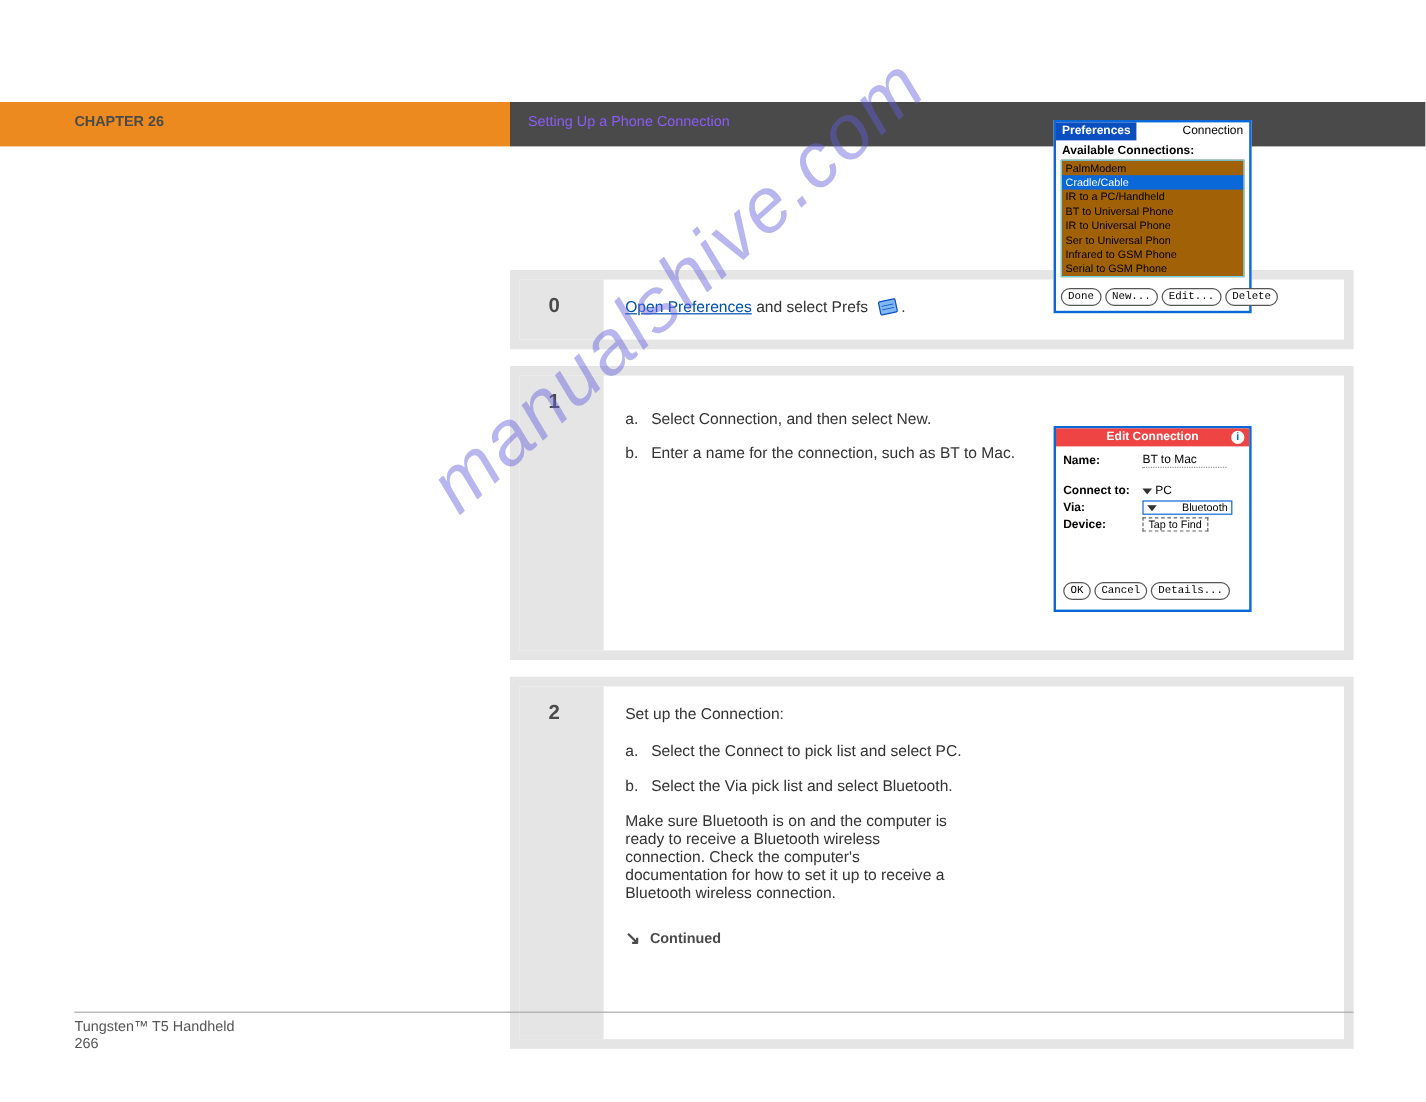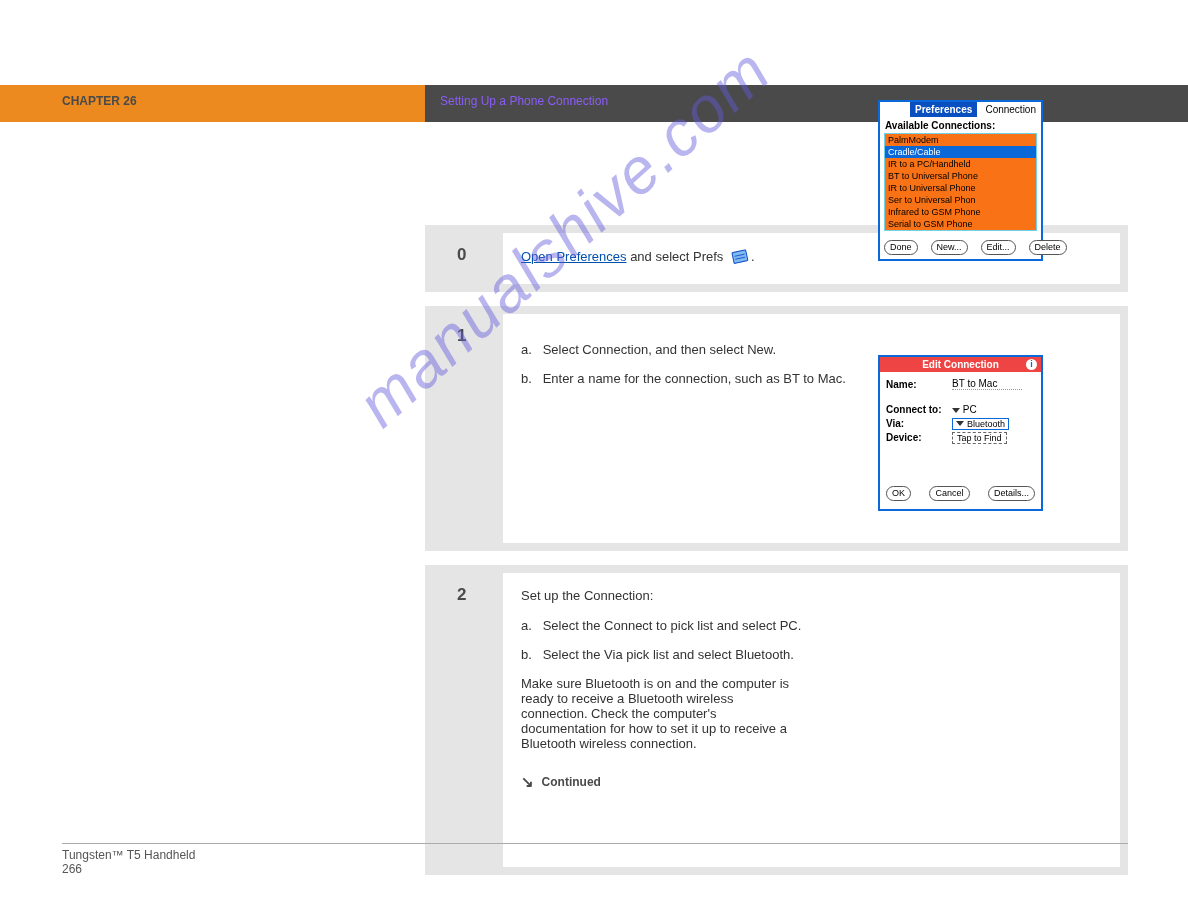--- a/index.html
+++ b/index.html
@@ -90,38 +90,38 @@
     position: absolute;
     border: 2px solid #0a68d8;
     background: #fff;
     width: 165px;
     font-family: Verdana, sans-serif;
   }
   .pda-1 { top: 100px; right: 145px; }
   .pda-header {
     display: flex;
     font-size: 10px;
-    padding-left: 30px;
   }
   .pda-header .tab1 { background: #0a4fc0; color: #fff; font-weight: bold; padding: 2px 5px; }
   .pda-header .tab2 { flex: 1; text-align: right; padding: 2px 5px; }
   .pda-section-label { font-size: 10px; font-weight: bold; padding: 3px 5px 2px; }
   .pda-list {
     margin: 0 4px 6px 4px;
     border: 1px solid #6fd3e8;
     font-size: 9px;
-    background: #f97316;
+    background: #a16207;
   }
   .pda-list div { padding: 1px 3px; }
   .pda-list .sel { background: #0a68d8; color: #fff; }
   .pda-btn-row {
     display: flex;
-    gap: 13px;
+    gap: 3px;
     padding: 3px 4px 4px 4px;
     justify-content: space-between;
+    font-family: Liberation Mono, monospace;
   }
   .pda-btn {
     border: 1px solid #555;
     border-radius: 8px;
     font-size: 9px;
     padding: 0 5px;
     background: #fff;
     line-height: 13px;
   }
   .pda-2 { top: 355px; right: 145px; }
@@ -145,21 +145,21 @@
   .pda-2-body { padding: 4px 6px 8px; font-size: 10px; }
   .pda-2-row { display: flex; align-items: center; margin: 2px 0; }
   .pda-2-row .k { font-weight: bold; width: 66px; text-align: left; padding-right: 4px; }
   .pda-2-row .v { flex: 1; }
   .dotted-input { border-bottom: 1px dotted #999; display: inline-block; min-width: 70px; }
   .dropdown-box {
     border: 1px solid #0a68d8;
     padding: 0 3px;
     display: inline-flex;
     align-items: center;
-    gap: 3px;
+    gap: 21px;
     font-size: 9px;
   }
   .tiny-arrow {
     width: 0; height: 0;
     border-left: 4px solid transparent;
     border-right: 4px solid transparent;
     border-top: 5px solid #333;
     display: inline-block;
   }
   .dashed-box {
@@ -323,21 +323,21 @@
       <span class="v"><span class="dropdown-box">
             <span class="tiny-arrow"></span>
             <span>Bluetooth</span>
           </span></span>
     </div>
     <div class="pda-2-row">
       <span class="k">Device:</span>
       <span class="v"><span class="dashed-box">Tap to Find</span></span>
     </div>
     <div style="height:40px;"></div>
-    <div class="pda-btn-row" style="padding:0; justify-content:space-between;">
+    <div class="pda-btn-row" style="padding:0; justify-content:flex-start;">
       <div class="pda-btn">OK</div>
       <div class="pda-btn">Cancel</div>
       <div class="pda-btn">Details...</div>
     </div>
   </div>
 </div>
 
 <div class="page-footer">
   <span>Tungsten™ T5 Handheld</span>
   <span>266</span>

